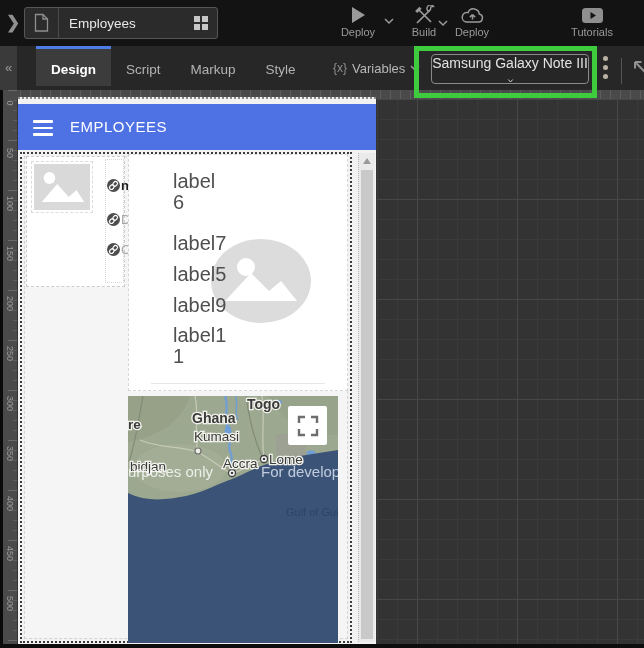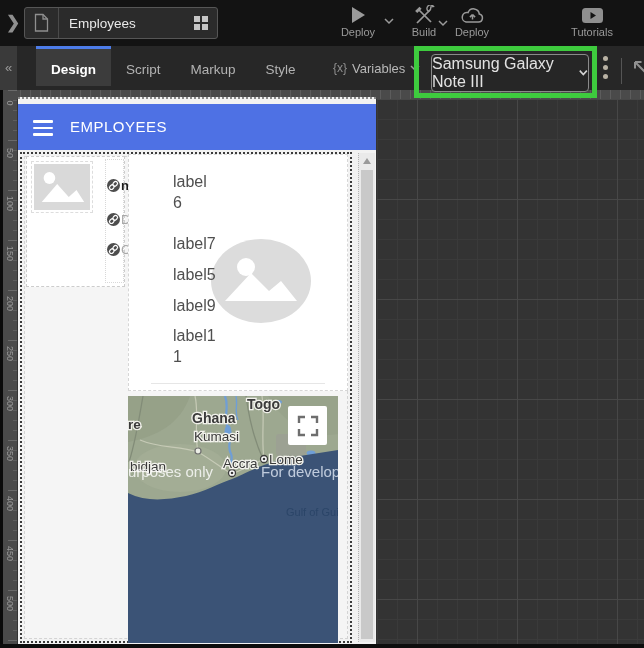--- a/index.html
+++ b/index.html
@@ -24,23 +24,23 @@
   
   .tabbar{position:absolute;left:0;top:46px;width:644px;height:44px;background:#272727;}
   .collapse-btn{position:absolute;left:0;top:0;width:17px;height:44px;background:#3a3a3a;color:#9a9a9a;
       font-size:13px;text-align:center;line-height:44px;cursor:pointer;}
   .tabs{position:absolute;left:36px;top:0;height:40px;display:flex;}
   .tab{padding:0 15px;line-height:41px;font-size:13.5px;color:#b3b3b3;cursor:pointer;border-top:3px solid transparent;}
   .tab.active{background:#3c3c3c;border-top:3px solid #4d7ce8;color:#fff;font-weight:bold;}
   .vars{position:absolute;left:333px;top:0;height:44px;display:flex;align-items:center;gap:5px;cursor:pointer;}
   .vars .vx{color:#8f8f8f;font-size:12px;}
   .vars .vl{color:#b8b8b8;font-size:13px;}
-  .device-dd{position:absolute;left:431px;top:54px;width:158px;height:38px;border:1px solid #8a8a8a;
+  .device-dd{position:absolute;left:431px;top:54px;width:158px;height:30px;border:1px solid #8a8a8a;
       border-radius:4px;display:flex;align-items:center;justify-content:center;gap:8px;color:#e2e2e2;
-      font-size:16px;cursor:pointer;z-index:7;background:#262626;}
+      font-size:14px;cursor:pointer;z-index:7;background:#262626;flex-direction:column;}
   .green-box{position:absolute;left:414px;top:46px;width:183px;height:52px;border:5px solid #3ecb3e;
       z-index:6;pointer-events:none;}
   .dots-menu{position:absolute;left:603px;top:56px;display:flex;flex-direction:column;gap:4px;cursor:pointer;z-index:7;}
   .dots-menu span{width:5px;height:5px;border-radius:50%;background:#b9b2a4;}
   .v-div{position:absolute;left:621px;top:58px;width:1px;height:26px;background:#555;}
 
   
   .hruler{position:absolute;left:0;top:90px;width:644px;height:9px;background:#4a4a4a;
      background-image:repeating-linear-gradient(to right,#5c5c5c 0 1px,transparent 1px 10px);}
   .vblack{position:absolute;left:0;top:90px;width:3px;height:554px;background:#0a0a0a;}
@@ -77,21 +77,21 @@
   .ph-img{position:absolute;left:2px;top:2px;right:2px;bottom:2px;background:#d9d9d9;}
   .fields-col{position:absolute;left:78px;top:2px;width:19px;height:124px;border:1px dotted #d8d8d8;}
   .frow{position:absolute;left:1px;display:flex;align-items:center;gap:1px;}
   .frow .ltr{font-size:13px;}
   .ltr-dark{color:#1d1d1d;font-weight:bold;}
   .ltr-dim{color:#a8a8a8;}
 
   .right-card{position:absolute;left:110px;top:55px;width:220px;height:237px;background:#fff;
      border:1px dashed #d6d6d6;z-index:2;cursor:pointer;}
   .ellipse-ph{position:absolute;left:82px;top:84px;width:100px;height:84px;border-radius:50%;background:#dcdcdc;}
-  .clabel{position:absolute;left:44px;color:#4f4f4f;font-size:16px;line-height:21px;z-index:2;cursor:pointer;}
+  .clabel{position:absolute;left:44px;color:#4f4f4f;font-size:20px;line-height:21px;z-index:2;cursor:pointer;}
   .card-div{position:absolute;left:22px;right:22px;top:228px;border-top:1px solid #e6e6e6;}
 
   .map-widget{position:absolute;left:110px;top:297px;width:210px;height:247px;z-index:2;cursor:pointer;}
   .map-widget svg{display:block;font-family:"Liberation Sans",sans-serif;}
 
   .scrollbar{position:absolute;right:1px;top:54px;bottom:2px;width:17px;background:#eaeaea;
      border-left:1px dotted #b5b5b5;z-index:3;}
   .sb-up{position:absolute;left:4px;top:5px;width:0;height:0;border-left:4px solid transparent;
      border-right:4px solid transparent;border-bottom:6px solid #9a9a9a;cursor:pointer;}
   .sb-thumb{position:absolute;left:2px;right:2px;top:17px;bottom:3px;background:#c9c9c9;cursor:pointer;}

